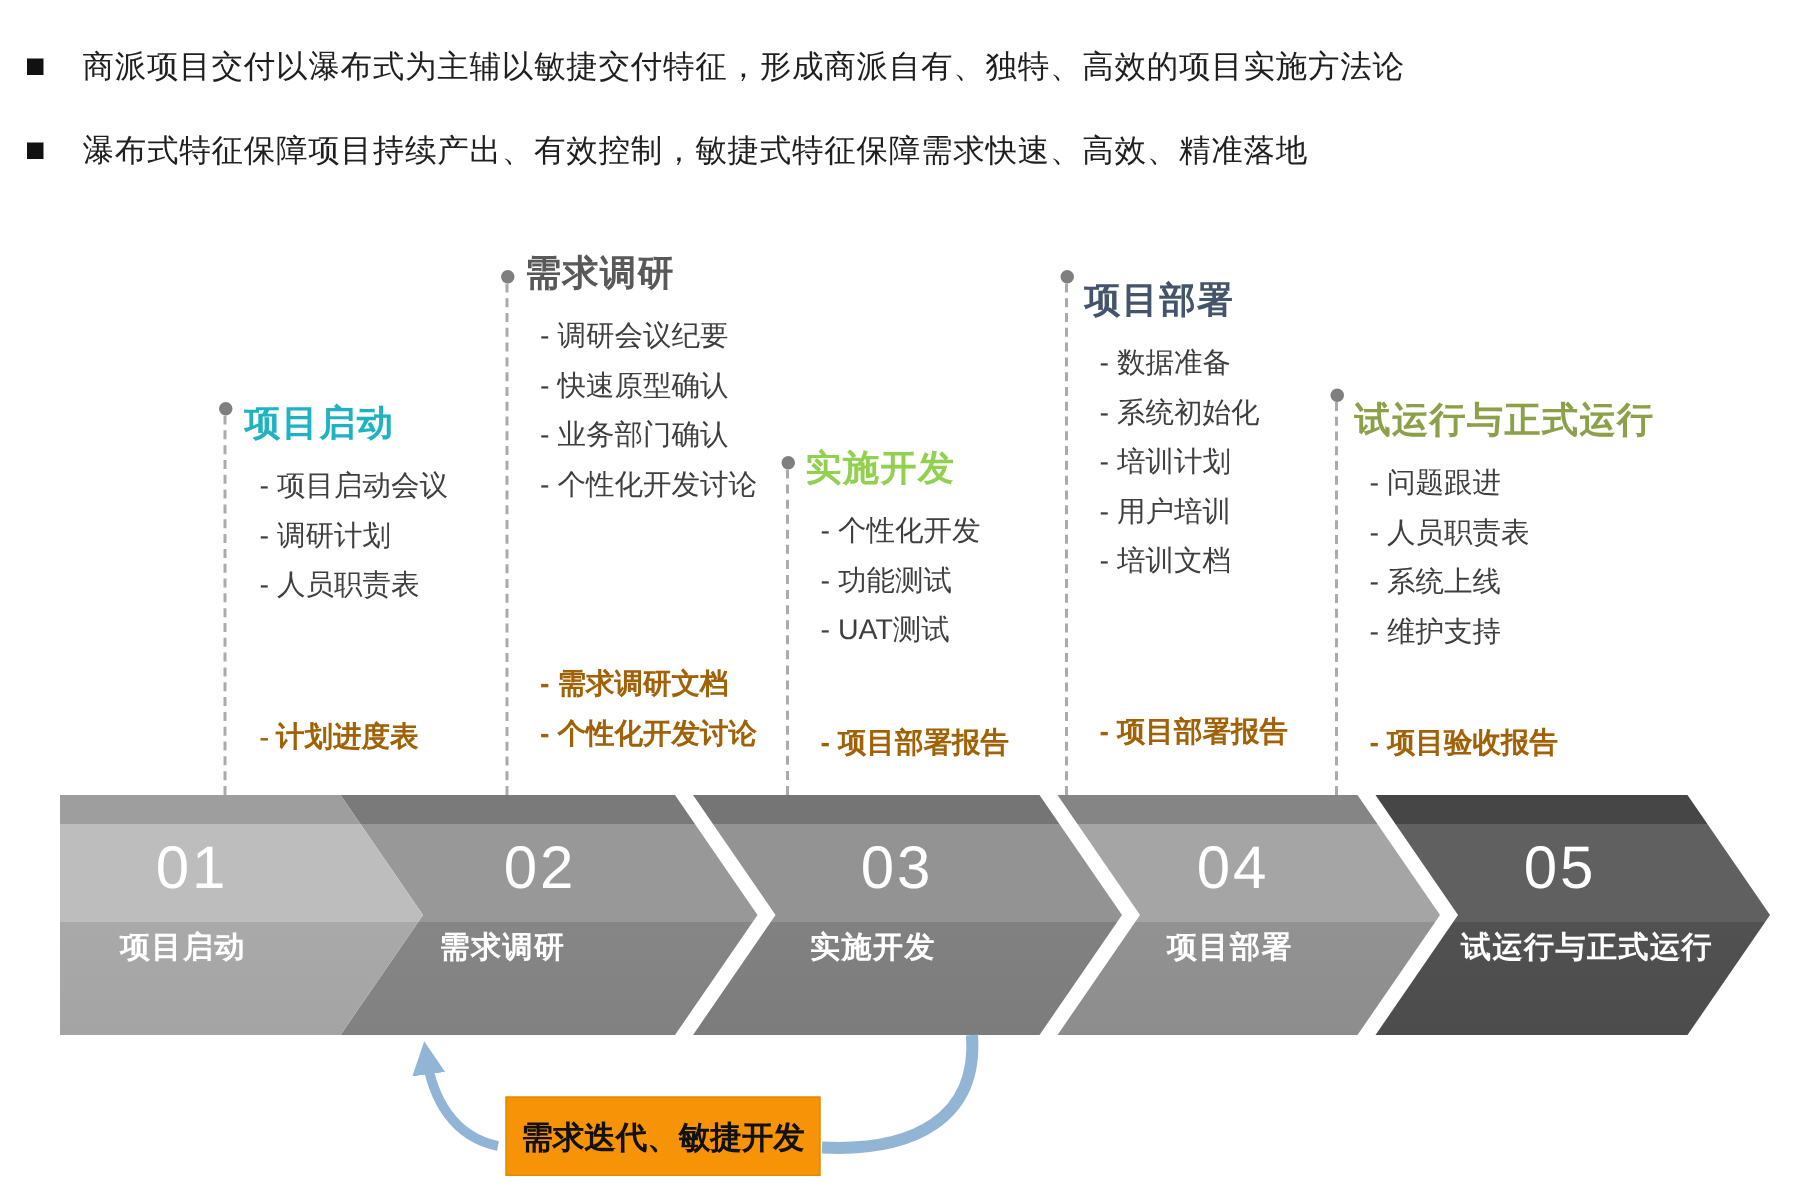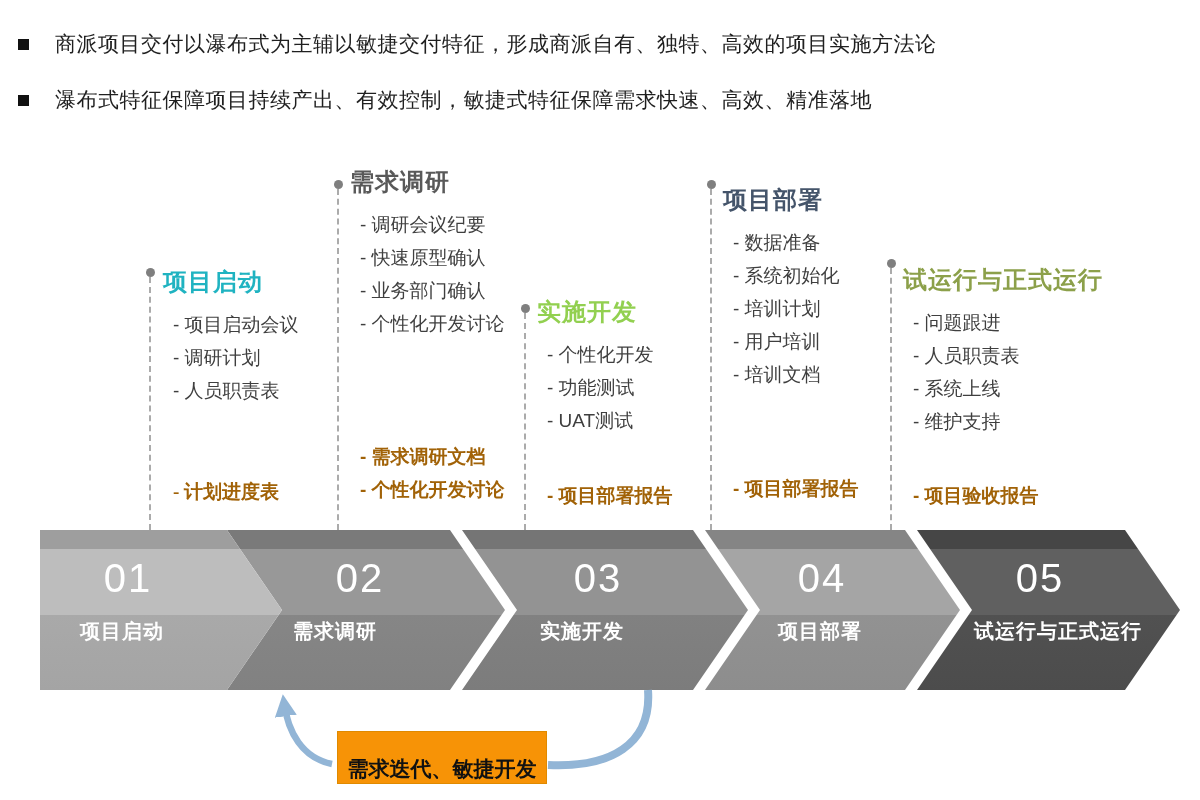--- a/index.html
+++ b/index.html
@@ -46,21 +46,21 @@
   #deliv5{left:903px;top:479px;}
 
   
   #band{position:absolute;left:0;top:530px;}
   .num{fill:#ffffff;font-size:40px;letter-spacing:2px;text-anchor:middle;}
   .phlabel{fill:#ffffff;font-size:20px;font-weight:bold;text-anchor:middle;letter-spacing:1px;}
 
   
   #loop-svg{position:absolute;left:150px;top:640px;}
   #loop-box{position:absolute;left:337px;top:731px;width:208px;height:51px;
-    background:#f79306;border:1px solid #e08a00;display:flex;align-items:flex-end;
+    background:#f79306;border:1px solid #e08a00;display:flex;align-items:center;
     justify-content:center;font-size:21px;font-weight:bold;color:#111;white-space:nowrap;font-family:Liberation Mono, monospace;}
 </style>
 </head>
 <body>
 
 <div class="bullet-line" id="bullet1">
   <span class="sq"></span>
   <span>商派项目交付以瀑布式为主辅以敏捷交付特征，形成商派自有、独特、高效的项目实施方法论</span>
 </div>
 <div class="bullet-line" id="bullet2">

